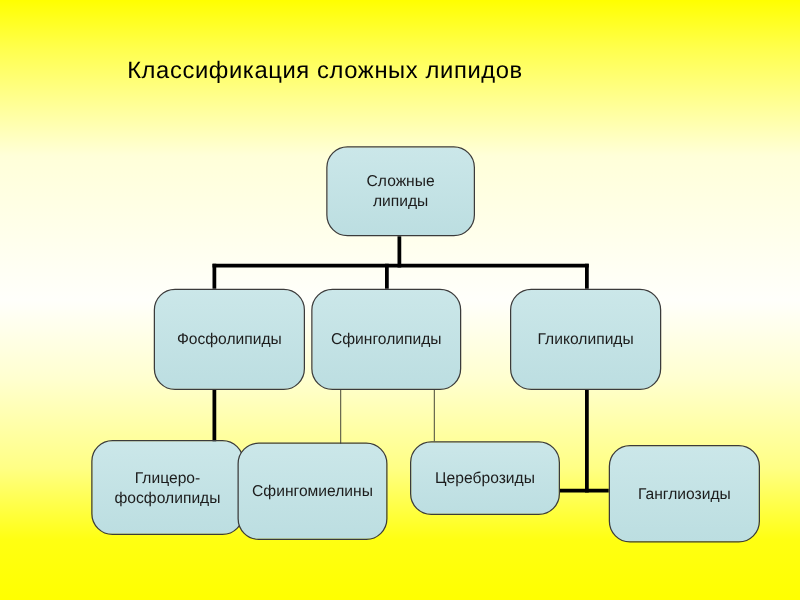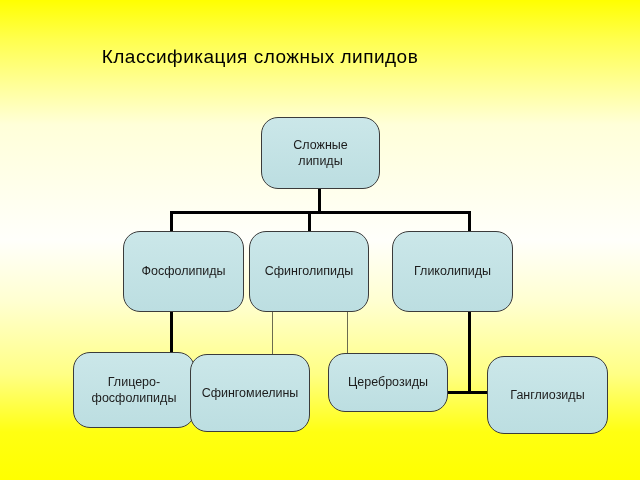--- a/index.html
+++ b/index.html
@@ -43,21 +43,21 @@
     background: #000000;
   }
   .thin-line {
     position: absolute;
     background: #6b6b50;
   }
   
   .n-root            { left:261px; top:117px; width:119px; height:72px; }
   .n-phospholipids   { left:111px; top:231px; width:121px; height:81px;margin-left:12px; }
   .n-sphingolipids   { left:249px; top:231px; width:120px; height:81px; }
-  .n-glycolipids     { left:392px; top:231px; width:121px; height:81px; }
+  .n-glycolipids     { left:408px; top:231px; width:121px; height:81px; }
   .n-glycero         { left:30px;  top:352px; width:122px; height:76px;margin-left:43px; }
   .n-sphingomyelins  { left:190px; top:354px; width:120px; height:78px; }
   .n-cerebrosides    { left:328px; top:353px; width:120px; height:59px; }
   .n-gangliosides    { left:487px; top:356px; width:121px; height:78px;align-items:center; }
   
   .c-root-stem    { left:318px; top:189px; width:3px;  height:25px; }
   .c-top-hbar     { left:170px; top:211px; width:301px; height:3px; }
   .c-drop-left    { left:170px; top:211px; width:3px;  height:20px; }
   .c-drop-mid     { left:308px; top:211px; width:3px;  height:20px; }
   .c-drop-right   { left:468px; top:211px; width:3px;  height:20px; }

